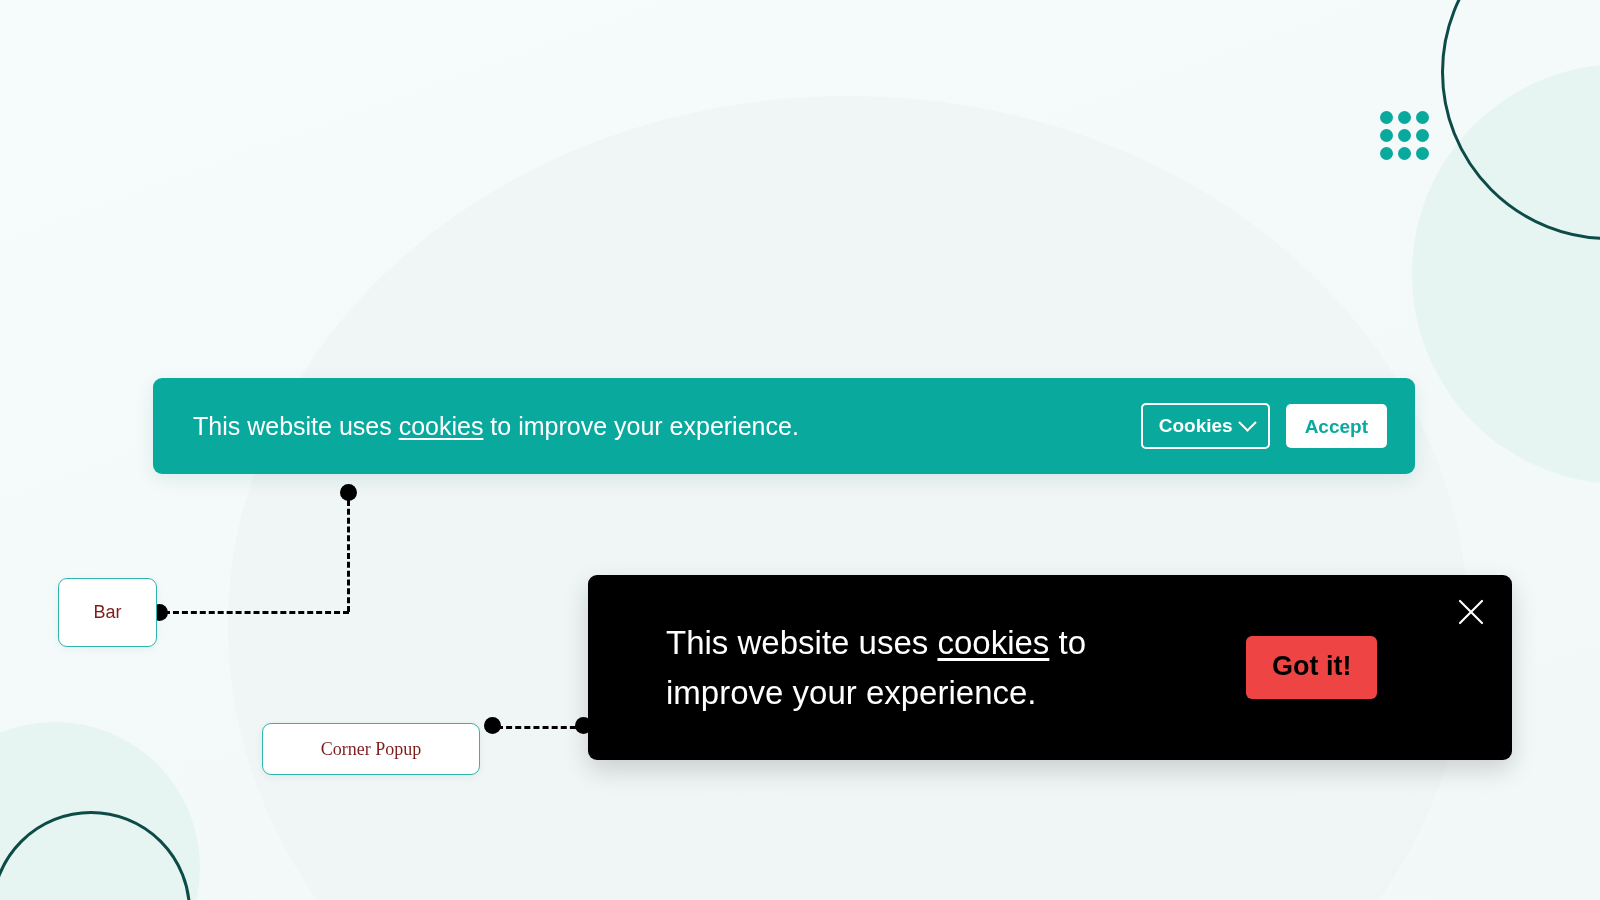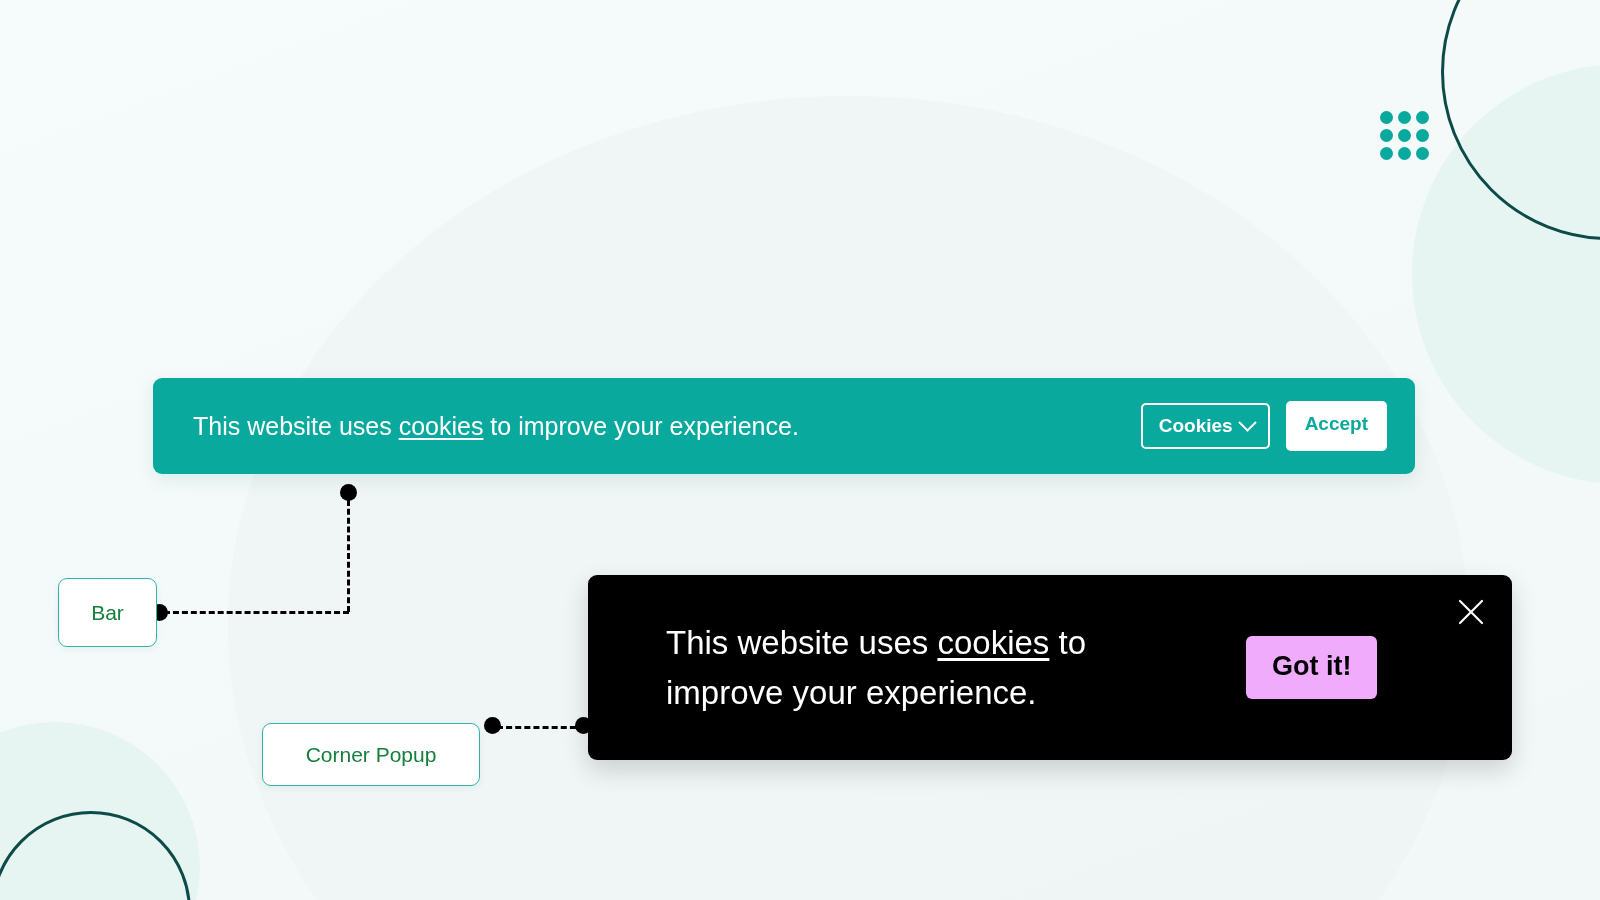--- a/index.html
+++ b/index.html
@@ -172,21 +172,21 @@
     transform: rotate(45deg) translate(-2px,-2px);
   }
   .btn-accept {
     border: 0;
     border-radius: 5px;
     background: #ffffff;
     color: #0aa99e;
     font-family: "Liberation Sans", sans-serif;
     font-size: 19px;
     font-weight: 700;
-    padding: 13px 19px 18px;
+    padding: 13px 19px 12px;
     cursor: pointer;
     line-height: 1;
   }
 
   
   .corner-popup {
     position: absolute;
     left: 588px;
     top: 575px;
     width: 924px;
@@ -209,21 +209,21 @@
   .corner-popup-text .link {
     text-decoration: underline;
     text-underline-offset: 4px;
     color: #ffffff;
     cursor: pointer;
   }
   .btn-gotit {
     margin-left: 60px;
     border: 0;
     border-radius: 6px;
-    background: #f0abfc;
+    background: #ef4444;
     color: #000000;
     font-family: "Liberation Sans", sans-serif;
     font-size: 27px;
     font-weight: 700;
     padding: 17px 26px 19px;
     cursor: pointer;
     line-height: 1;
     flex: 0 0 auto;
   }
   .popup-close {
@@ -235,40 +235,41 @@
     cursor: pointer;
   }
   .popup-close svg { display: block; }
 
   
   .label-card {
     position: absolute;
     background: #ffffff;
     border: 1.5px solid #30b5ac;
     border-radius: 9px;
-    color: #15803d;
-    font-size: 21px;
+    color: #7f1d1d;
+    font-size: 18px;
     display: flex;
     align-items: center;
     justify-content: center;
     box-shadow: 0 2px 7px rgba(22,120,114,.07);
     cursor: pointer;
     box-sizing: border-box;
   }
   .card-bar {
     left: 58px;
     top: 578px;
     width: 99px;
     height: 69px;
   }
   .card-corner {
     left: 262px;
     top: 723px;
     width: 218px;
-    height: 63px;
+    height: 52px;
+    font-family: Liberation Serif, serif;
   }
 
   
   .conn { position: absolute; pointer-events: none; }
   .node-dot {
     position: absolute;
     width: 17px;
     height: 17px;
     border-radius: 50%;
     background: #000000;

